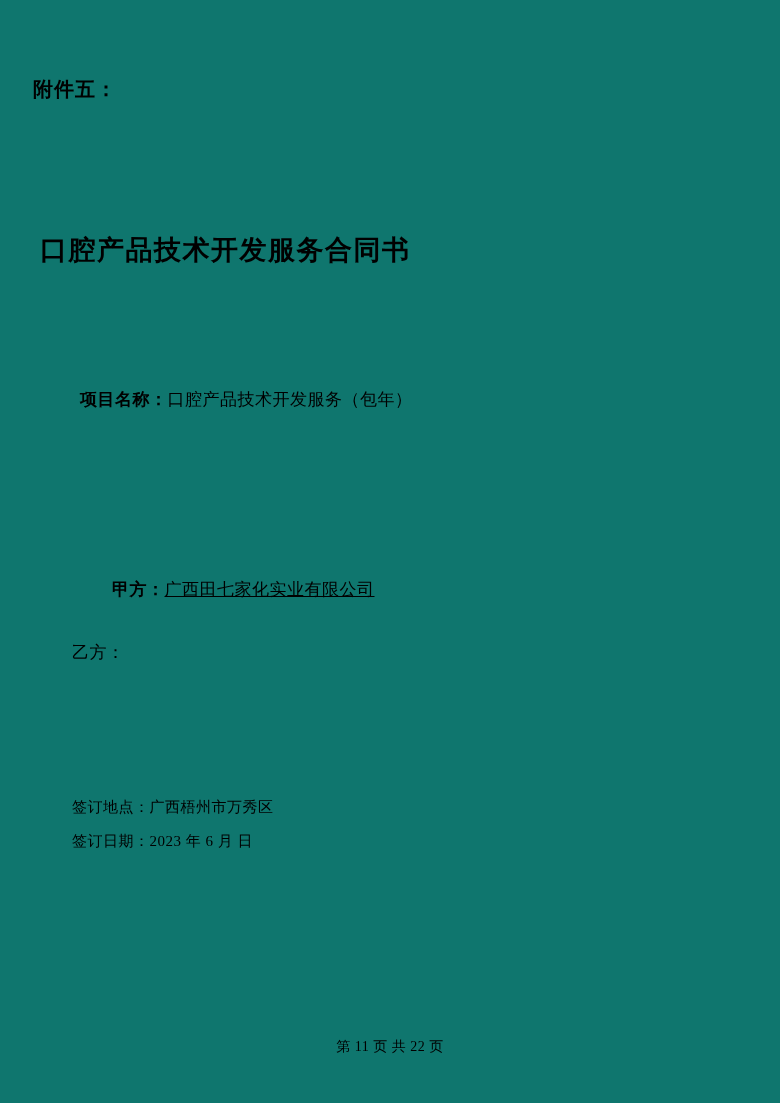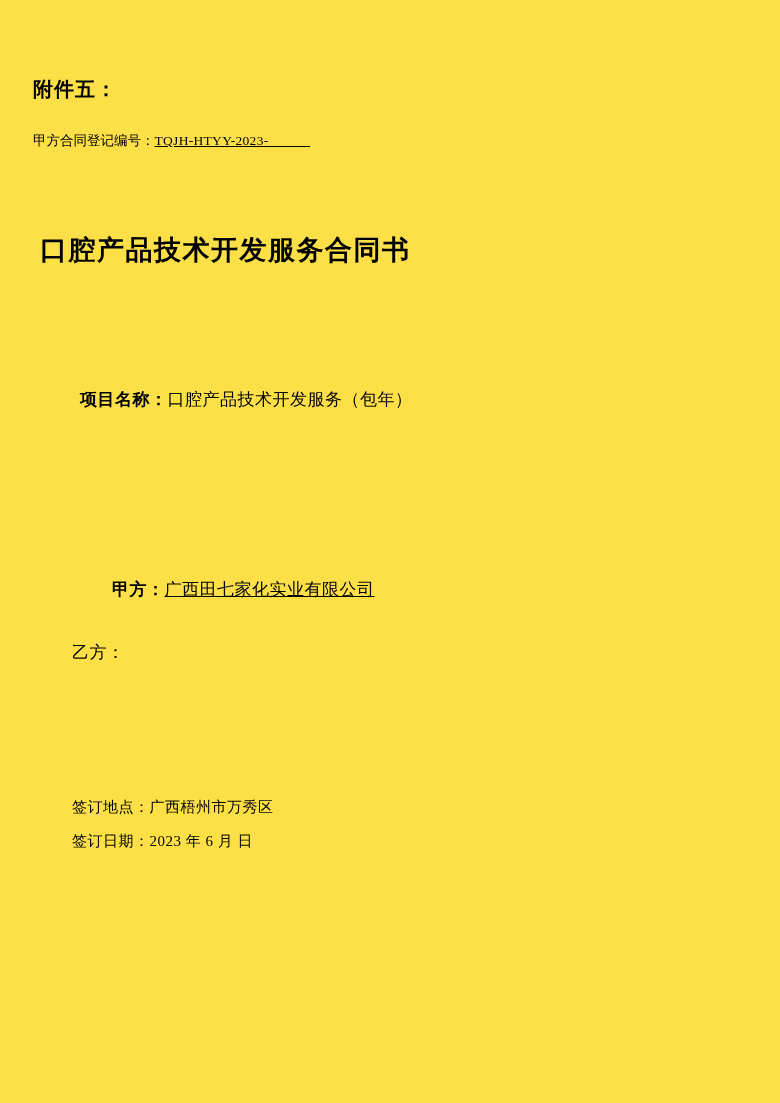--- a/index.html
+++ b/index.html
@@ -9,21 +9,21 @@
   }
   body {
     font-family: "Liberation Serif", "DejaVu Serif", serif;
     color: #000000;
   }
   .page {
     position: relative;
     width: 780px;
     height: 1103px;
     margin: 0 auto;
-    background: #fde047;
+    background: #0f766e;
     overflow: hidden;
     box-sizing: border-box;
   }
   .attachment-label {
     position: absolute;
     left: 33px;
     top: 76px;
     font-family: "Liberation Sans", "DejaVu Sans", sans-serif;
     font-weight: bold;
     font-size: 20px;
@@ -123,23 +123,20 @@
     letter-spacing: 0.5px;
   }
 </style>
 </head>
 <body>
 
 <div class="page">
 
   <div class="attachment-label">附件五：</div>
 
-  <div class="reg-line">
-    <span>甲方合同登记编号：</span><span class="reg-value">TQJH-HTYY-2023-</span><span class="reg-blank"></span>
-  </div>
 
   <div class="doc-title">口腔产品技术开发服务合同书</div>
 
   <div class="project-line">
     <span class="lbl">项目名称：</span><span class="val">口腔产品技术开发服务（包年）</span>
   </div>
 
   <div class="party-a">
     <span class="lbl">甲方：</span><span class="val">广西田七家化实业有限公司</span>
   </div>
@@ -149,14 +146,15 @@
   </div>
 
   <div class="sign-place">
     <span>签订地点：</span><span class="val">广西梧州市万秀区</span>
   </div>
 
   <div class="sign-date">
     <span>签订日期：</span><span class="val">2023 年 6 月   日</span>
   </div>
 
+  <div class="footer">第 11 页 共 22 页</div>
 
 </div>
 
 </body></html>

